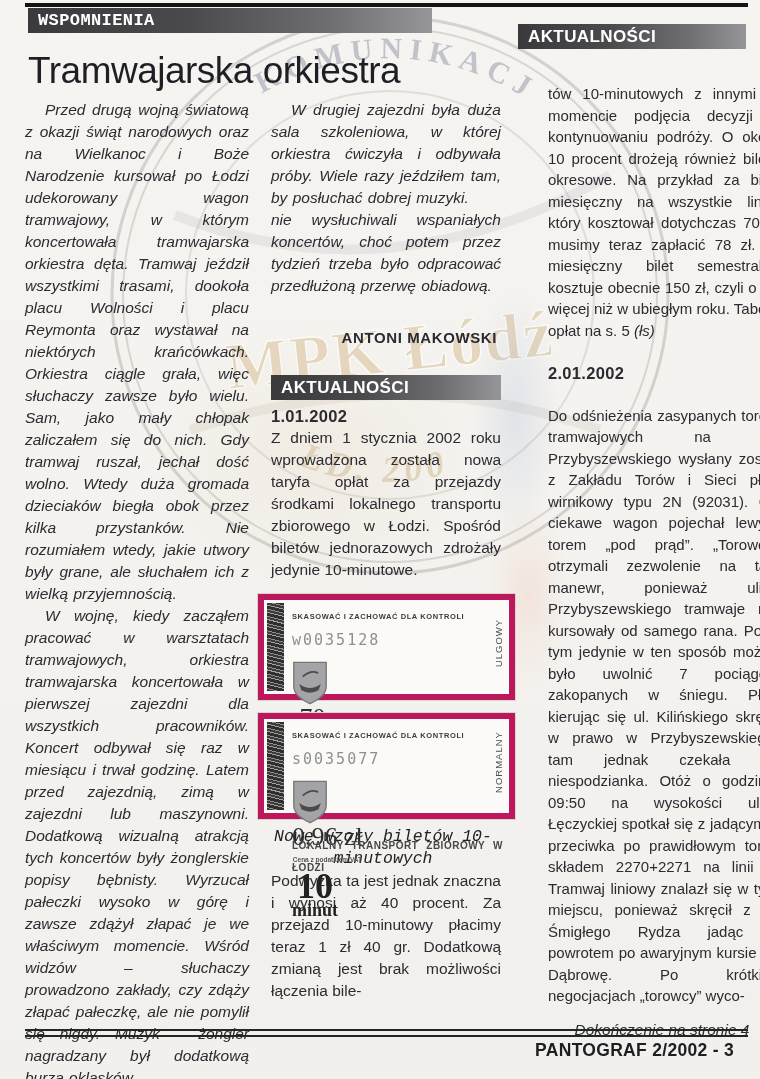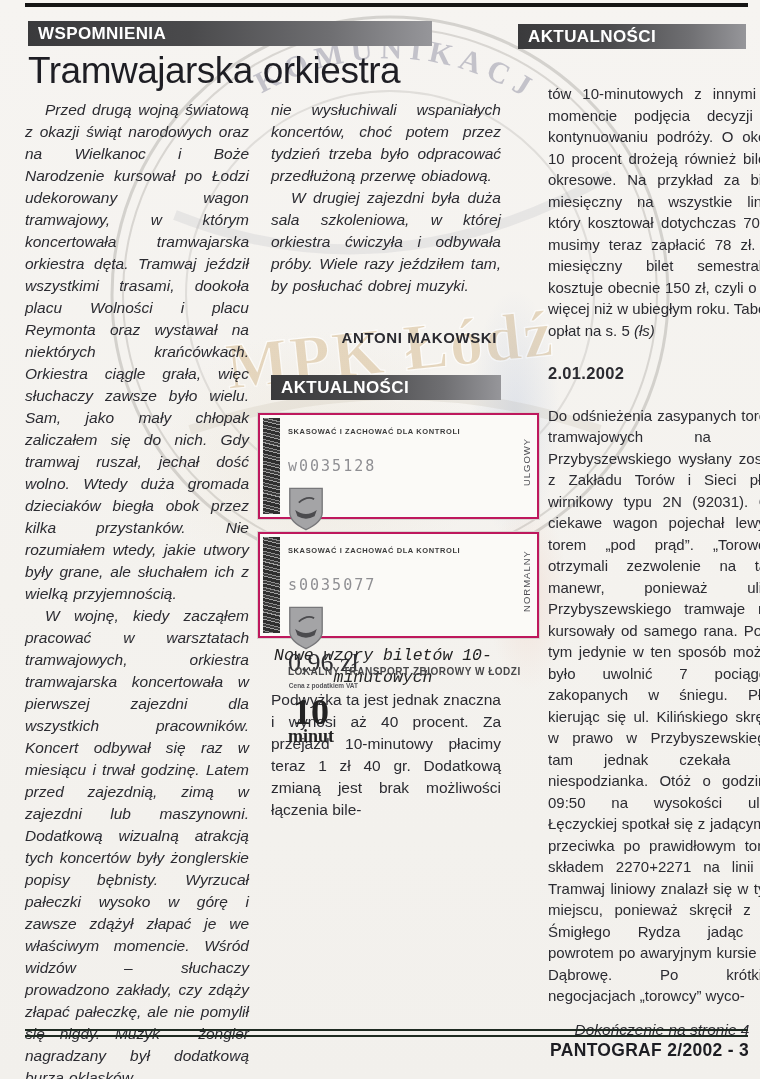--- a/index.html
+++ b/index.html
@@ -14,52 +14,52 @@
   .blob-blue{left:470px;top:290px;width:90px;height:250px;background:radial-gradient(closest-side,rgba(150,172,212,.22),rgba(150,172,212,0));}
   .blob-warm{left:488px;top:500px;width:80px;height:190px;background:radial-gradient(closest-side,rgba(232,172,148,.20),rgba(232,172,148,0));}
   .blob-tan{left:150px;top:330px;width:330px;height:260px;background:radial-gradient(closest-side,rgba(222,204,170,.18),rgba(222,204,170,0));}
   
   .top-rule{position:absolute;left:25px;top:3px;width:723px;height:4px;background:#151515;z-index:2;}
   .section-bar{
     height:25px;line-height:25px;padding-left:10px;box-sizing:border-box;
     background:linear-gradient(to right,#3a3a3c 0%,#4a4a4c 40%,#6f6f72 75%,#96969a 100%);
     color:#ffffff;font-weight:bold;font-size:17px;letter-spacing:.4px;z-index:2;
   }
-  .bar-left{position:absolute;left:28px;top:21px;width:404px;}
+  .bar-left{position:absolute;left:28px;top:8px;width:404px;font-family:Liberation Mono, monospace;}
   .bar-right{position:absolute;left:518px;top:24px;width:228px;}
   .bottom-rule{position:absolute;left:25px;top:1029px;width:723px;height:4px;
     border-top:2px solid #1e2a21;border-bottom:2px solid #1e2a21;z-index:2;}
-  .footer-label{position:absolute;right:11px;top:1040px;font-weight:bold;font-size:17.5px;
+  .footer-label{position:absolute;right:26px;top:1040px;font-weight:bold;font-size:17.5px;
     letter-spacing:.3px;color:#1d1d22;z-index:2;}
   
   .main-title{position:absolute;left:28px;top:50px;width:472px;
     font-size:37px;letter-spacing:-.5px;color:#1e1e24;z-index:2;white-space:nowrap;}
   
   .col{position:absolute;z-index:1;font-size:15.5px;line-height:22px;text-align:justify;hyphens:auto;}
   .col p{margin:0;}
   .col1{left:25px;top:99px;width:224px;font-style:italic;word-spacing:1px;}
   .col2{left:271px;top:99px;width:230px;}
   .col3{left:548px;top:24px;width:230px;font-size:15px;line-height:21.5px;}
   .indent{text-indent:20px;}
   .memoir-cont{font-style:italic;word-spacing:1px;}
   .author-line{margin-top:30px;text-align:right;font-weight:bold;font-style:normal;
     font-size:15px;letter-spacing:.6px;padding-right:4px;}
   .col2 .section-bar{margin-top:26px;width:100%;}
   .date-heading{margin-top:5px;font-weight:bold;font-size:16.5px;letter-spacing:.3px;text-align:left;}
   .news-p{margin-top:16px;}
   .sig{font-style:italic;}
   .continuation{margin-top:12px;text-align:center;font-style:italic;font-size:15.5px;padding-right:2px;}
   
-  .ticket{position:relative;margin:13px 0 0 -13px;width:281px;height:106px;box-sizing:border-box;
-    border:2px solid #be185d;background:#fbfaf7;box-shadow:0 0 0 1px #d8d5d0;}
+  .ticket{position:relative;margin:13px 0 0 -13px;width:257px;height:106px;box-sizing:border-box;
+    border:6px solid #be185d;background:#fbfaf7;box-shadow:0 0 0 1px #d8d5d0;}
   .ticket-strip{position:absolute;left:3px;top:3px;bottom:3px;width:17px;
     background:repeating-linear-gradient(14deg,#3b3b3b 0 2px,#8d8d8d 2px 3px,#2f2f2f 3px 6px,#a0a0a0 6px 7px);}
   .ticket-body{position:absolute;left:28px;top:6px;right:6px;bottom:5px;}
   .t-instruction{font-size:7.5px;font-weight:bold;letter-spacing:.6px;color:#3b3b3b;}
-  .t-serial{font-family:"DejaVu Sans Mono",monospace;font-size:15px;letter-spacing:2px;color:#8f8f93;margin-top:12px;}
+  .t-serial{font-family:"DejaVu Sans Mono",monospace;font-size:15px;letter-spacing:2px;color:#8f8f93;margin-top:1px;}
   .t-main{display:flex;align-items:flex-start;margin-top:8px;height:54px;flex-direction:column;}
   .t-crest{width:36px;height:48px;flex:0 0 auto;}
   .t-price-block{flex:1 1 auto;text-align:center;padding-right:4px;}
   .t-price{font-family:"Liberation Serif",serif;font-size:26px;color:#2e2e32;}
   .t-vat{font-size:6.5px;font-weight:bold;color:#55555a;margin-top:1px;}
   .t-minutes{flex:0 0 auto;text-align:center;padding-right:14px;font-family:"Liberation Serif",serif;color:#222;}
   .t-min-value{font-size:36px;font-weight:bold;line-height:30px;}
   .t-min-label{font-size:18px;font-weight:bold;line-height:18px;}
   .t-type{position:absolute;right:-1px;top:46%;transform:translateY(-50%) rotate(180deg);
     writing-mode:vertical-rl;font-size:9.5px;letter-spacing:1px;color:#4f4f55;}
@@ -97,25 +97,27 @@
 <div class="section-bar bar-right">AKTUALNOŚCI</div>
 <div class="main-title">Tramwajarska orkiestra</div>
 
 <div class="col col1">
   <p class="indent">Przed drugą wojną światową z okazji świąt narodowych oraz na Wielkanoc i Boże Narodzenie kursował po Łodzi udekorowany wagon tramwajowy, w którym koncertowała tramwajarska orkiestra dęta. Tramwaj jeździł wszystkimi trasami, dookoła placu Wolności i placu Reymonta oraz wystawał na niektórych krańcówkach. Orkiestra ciągle grała, więc słuchaczy zawsze było wielu. Sam, jako mały chłopak zaliczałem się do nich. Gdy tramwaj ruszał, jechał dość wolno. Wtedy duża gromada dzieciaków biegła obok przez kilka przystanków. Nie rozumiałem wtedy, jakie utwory były grane, ale słuchałem ich z wielką przyjemnością.</p>
   <p class="indent">W wojnę, kiedy zacząłem pracować w warsztatach tramwajowych, orkiestra tramwajarska koncertowała w pierwszej zajezdni dla wszystkich pracowników. Koncert odbywał się raz w miesiącu i trwał godzinę. Latem przed zajezdnią, zimą w zajezdni lub maszynowni. Dodatkową wizualną atrakcją tych koncertów były żonglerskie popisy bębnisty. Wyrzucał pałeczki wysoko w górę i zawsze zdążył złapać je we właściwym momencie. Wśród widzów – słuchaczy prowadzono zakłady, czy zdąży złapać pałeczkę, ale nie pomylił się nigdy. Muzyk – żongler nagradzany był dodatkową burzą oklasków.</p>
 
 </div>
 
 <div class="col col2">
+  <p class="memoir-cont indent">W drugiej zajezdni była duża sala szkoleniowa, w której orkiestra ćwiczyła i odbywała próby. Wiele razy jeździłem tam, by posłuchać dobrej muzyki.</p>
   <p class="memoir-cont">nie wysłuchiwali wspaniałych koncertów, choć potem przez tydzień trzeba było odpracować przedłużoną przerwę obiadową.</p>
-  <p class="memoir-cont indent">W drugiej zajezdni była duża sala szkoleniowa, w której orkiestra ćwiczyła i odbywała próby. Wiele razy jeździłem tam, by posłuchać dobrej muzyki.</p>
   <div class="author-line">ANTONI MAKOWSKI</div>
 
   <div class="section-bar">AKTUALNOŚCI</div>
+  <div class="date-heading">1.01.2002</div>
+  <p class="news-p">Z dniem 1 stycznia 2002 roku wprowadzona została nowa taryfa opłat za przejazdy środkami lokalnego transportu zbiorowego w Łodzi. Spośród biletów jednorazowych zdrożały jedynie 10-minutowe.</p>
 
   <div class="ticket">
     <div class="ticket-strip"></div>
     <div class="ticket-body">
       <div class="t-instruction">SKASOWAĆ I ZACHOWAĆ DLA KONTROLI</div>
       <div class="t-serial">w0035128</div>
       <div class="t-main">
         <div class="t-crest">
           <svg viewBox="0 0 40 50" width="36" height="48">
             <path d="M2 2 h36 v27 q0 11 -18 19 q-18 -8 -18 -19 z" fill="#a4a4a6" stroke="#77777a" stroke-width="1.5"></path>

